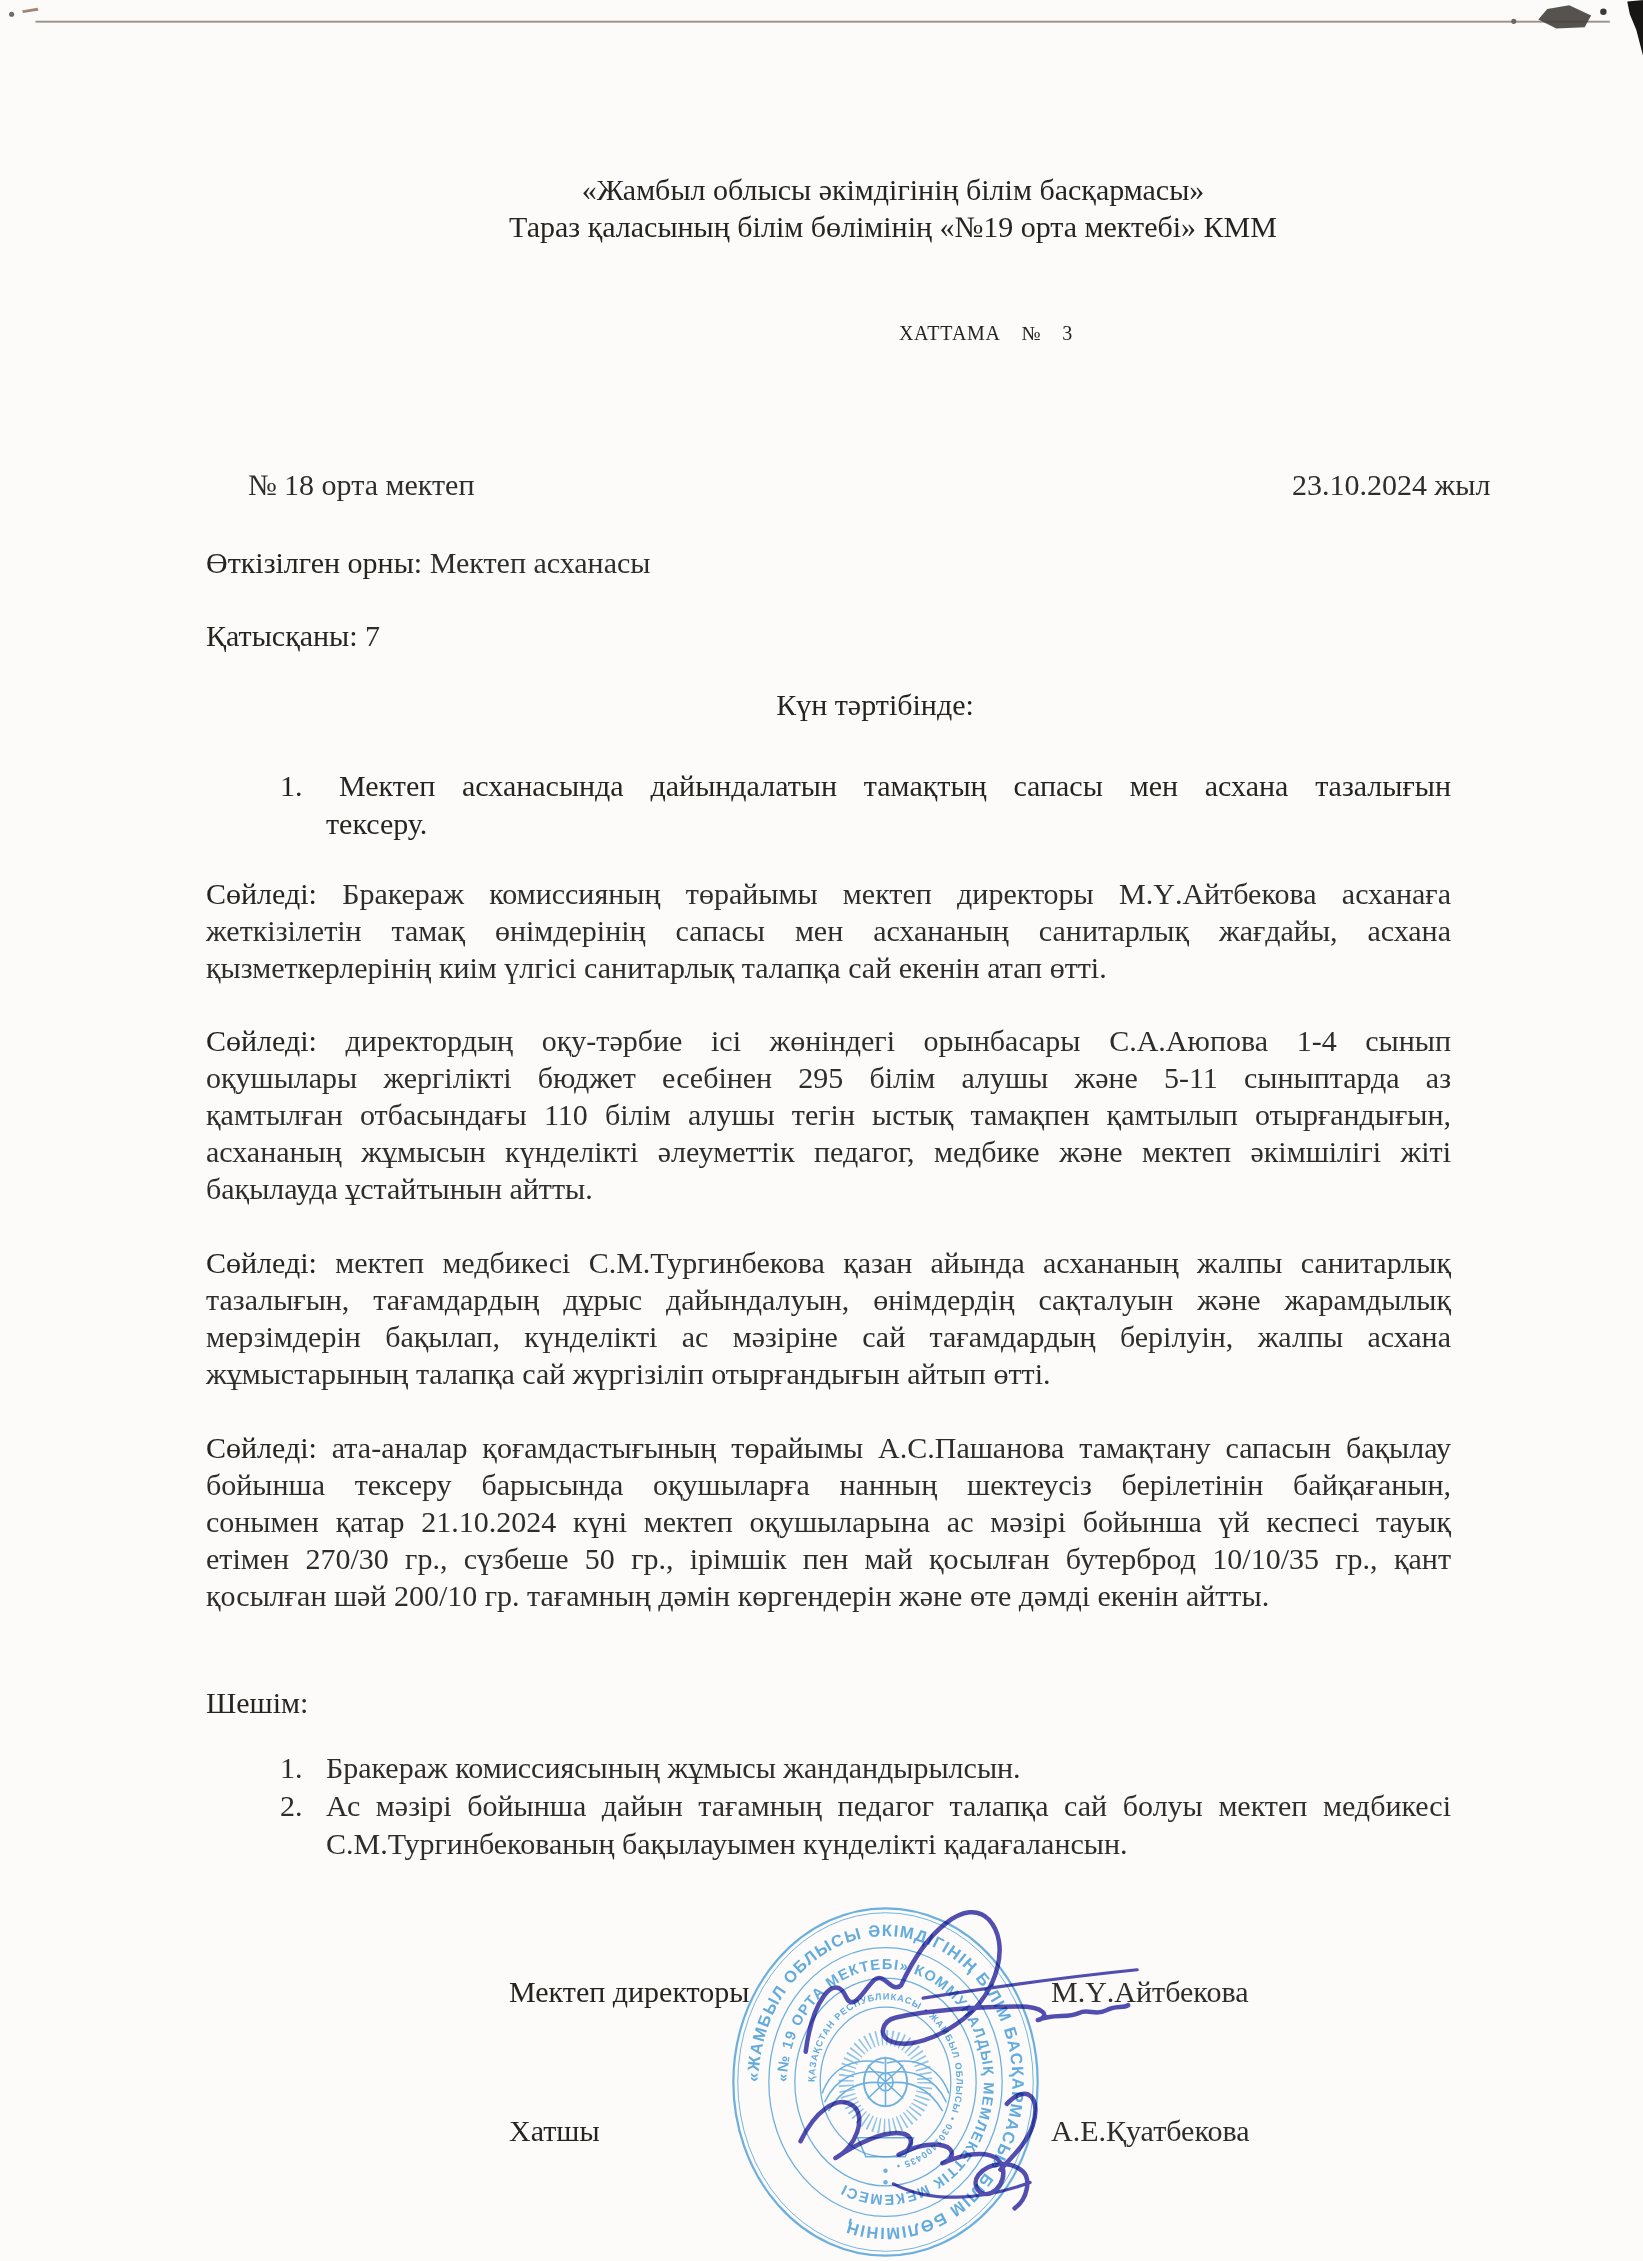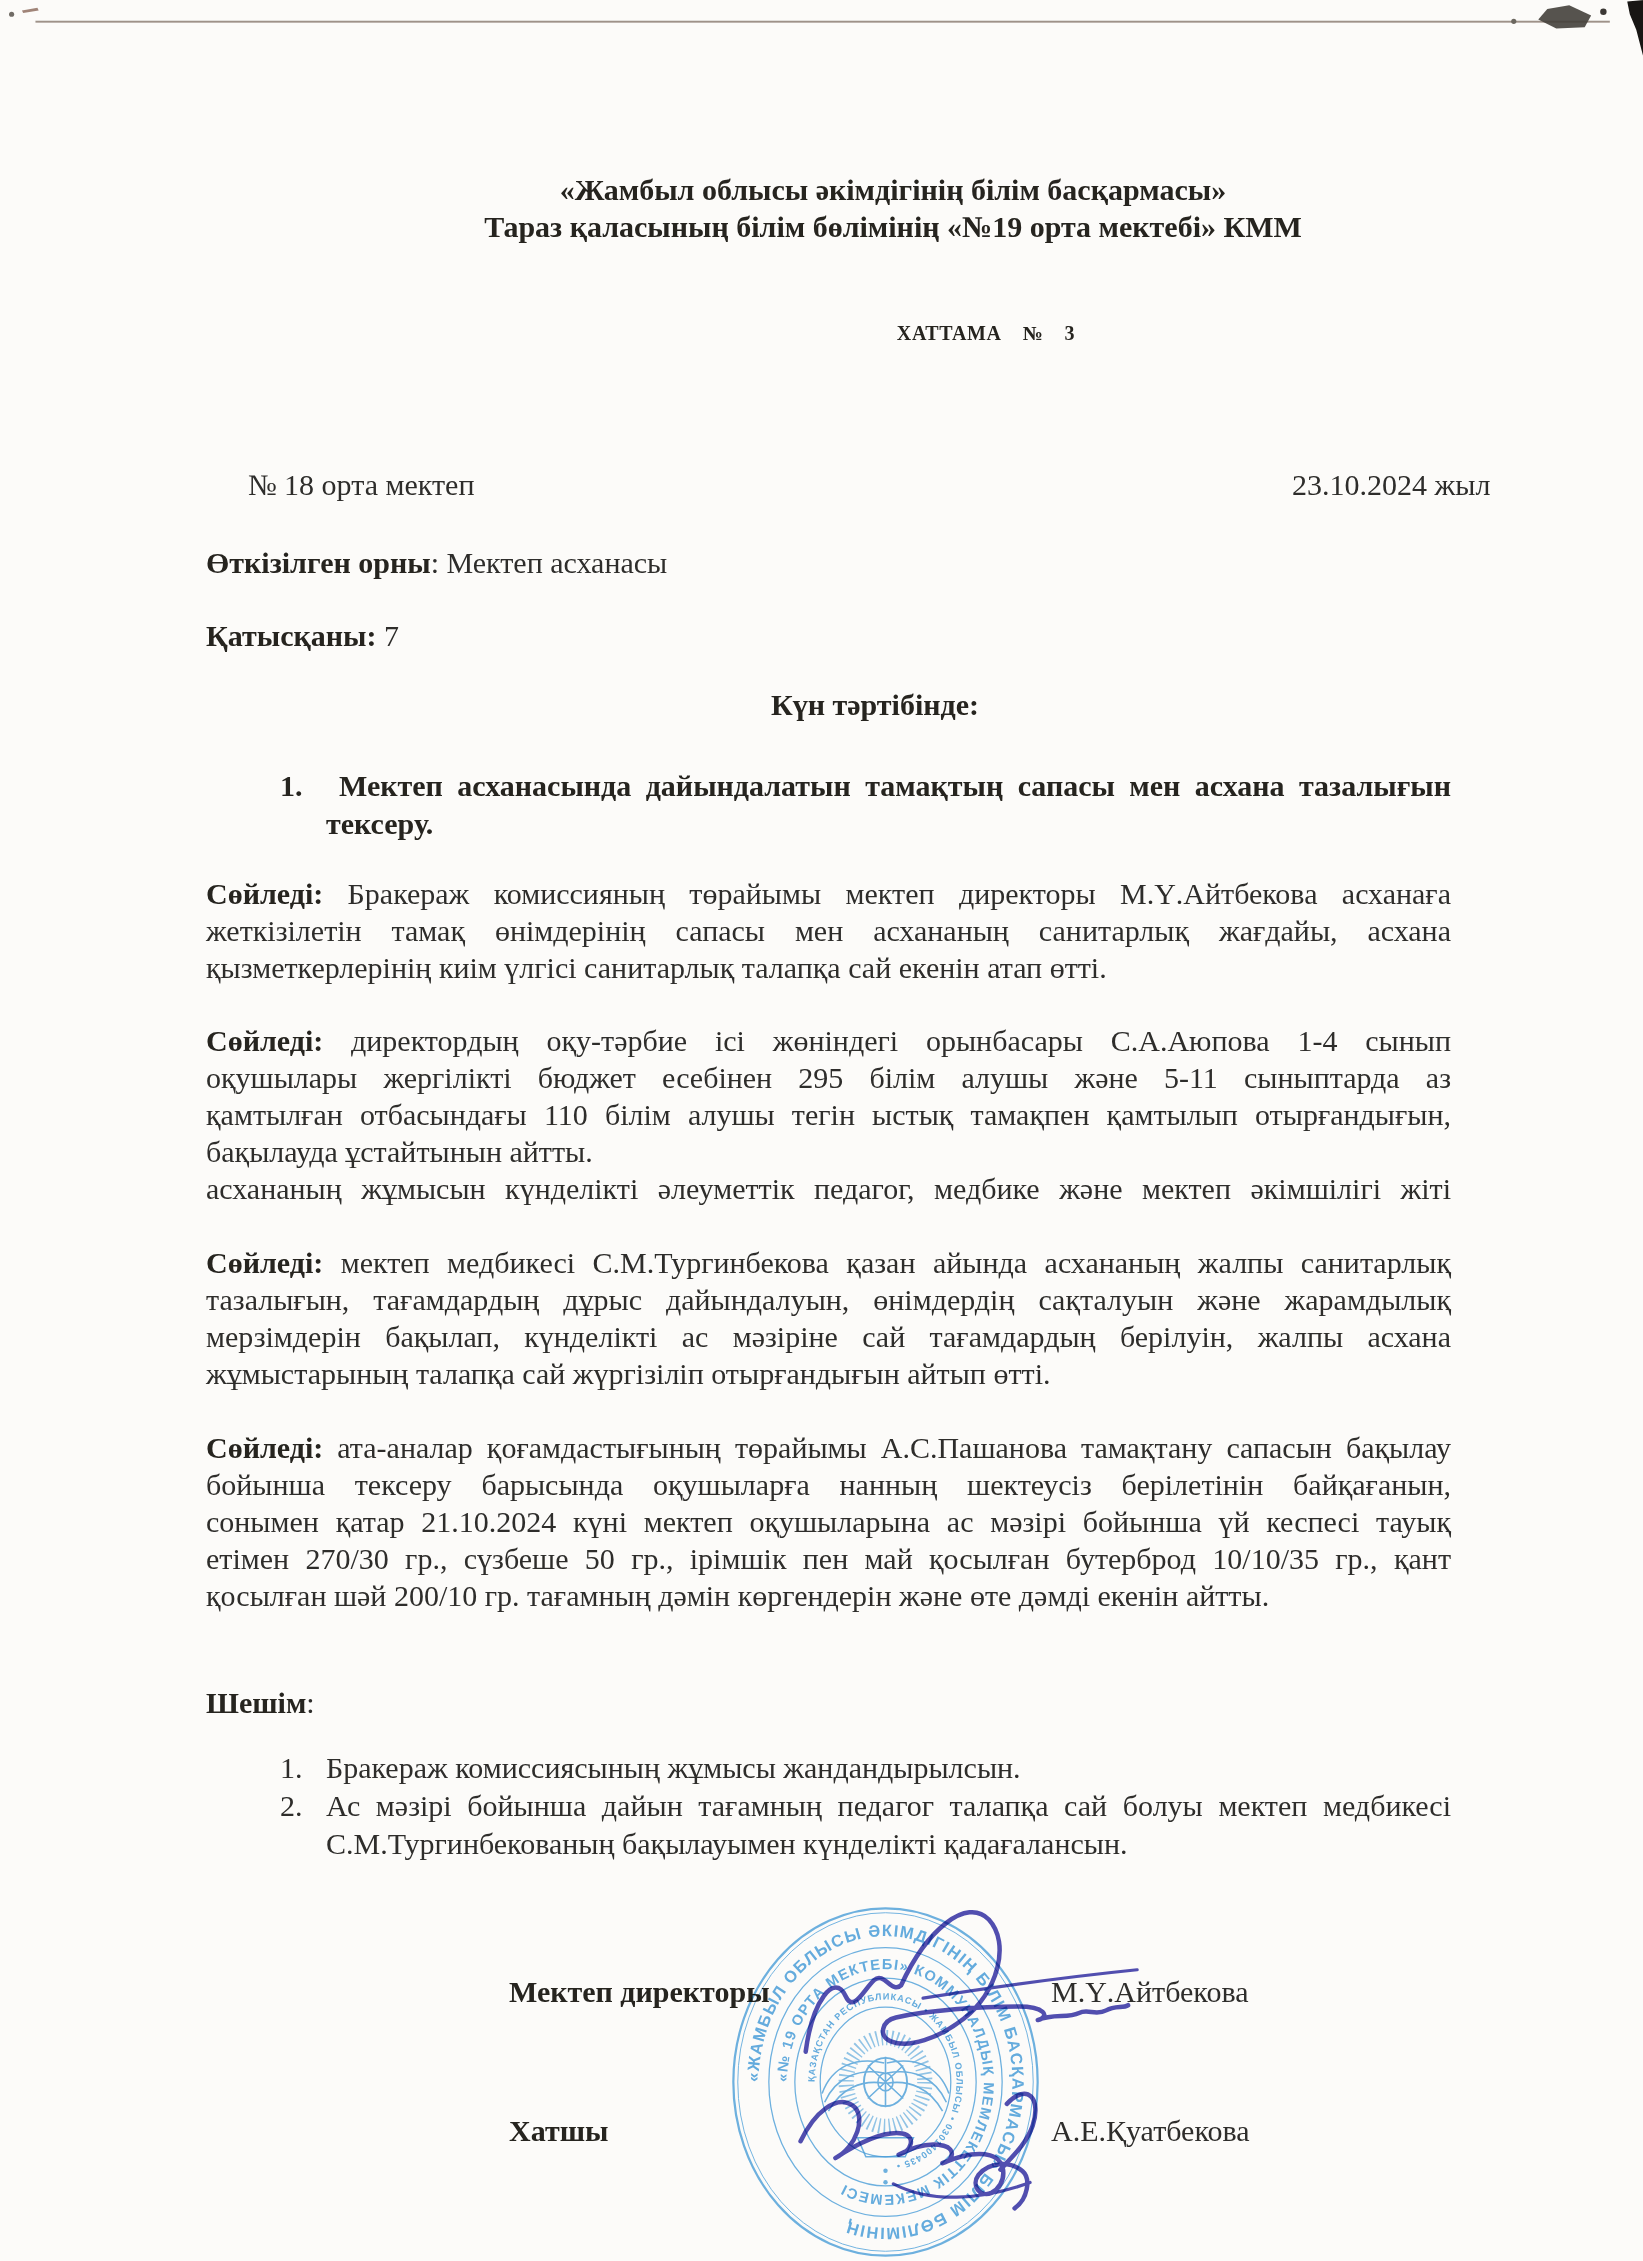--- a/index.html
+++ b/index.html
@@ -3,21 +3,21 @@
 <meta charset="utf-8">
 <style>
   html,body{margin:0;padding:0;}
   body{
     width:1644px;height:2261px;position:relative;overflow:hidden;
     background:#fcfbf9;
     font-family:"Liberation Serif","DejaVu Serif",serif;
     font-size:30px;color:#2e2d2b;
   }
   .abs{position:absolute;}
-  .b{font-weight:bold;color:#26241f;}
+  .b{font-weight:normal;color:#26241f;}
   .c{text-align:center;}
   .line{line-height:37px;height:37px;white-space:nowrap;}
   .para .pl{line-height:37px;height:37px;}
   .jl{text-align:justify;text-align-last:justify;white-space:normal;}
   .ll{text-align:left;}
   .title{word-spacing:15.5px;letter-spacing:0.6px;font-size:20px;}
   .hdr{line-height:37px;font-size:30px;}
   .stamp-svg,.sig-svg{mix-blend-mode:multiply;}
   .stamp-text{font-family:"Liberation Sans","DejaVu Sans",sans-serif;font-weight:bold;}
 </style>
@@ -63,22 +63,22 @@
 <div class="abs para" style="left:206px;top:875px;width:1245px;">
   <div class="pl jl"><span class="b">Сөйледі:</span><span> Бракераж комиссияның төрайымы мектеп директоры М.Ү.Айтбекова асханаға</span></div>
   <div class="pl jl">жеткізілетін тамақ өнімдерінің сапасы мен асхананың санитарлық жағдайы, асхана</div>
   <div class="pl ll">қызметкерлерінің киім үлгісі санитарлық талапқа сай екенін атап өтті.</div>
 </div>
 
 <div class="abs para" style="left:206px;top:1022px;width:1245px;">
   <div class="pl jl"><span class="b">Сөйледі:</span><span> директордың оқу-тәрбие ісі жөніндегі орынбасары С.А.Аюпова 1-4 сынып</span></div>
   <div class="pl jl">оқушылары жергілікті бюджет есебінен 295 білім алушы және 5-11 сыныптарда аз</div>
   <div class="pl jl">қамтылған отбасындағы 110 білім алушы тегін ыстық тамақпен қамтылып отырғандығын,</div>
+  <div class="pl jl">асхананың жұмысын күнделікті әлеуметтік педагог, медбике және мектеп әкімшілігі жіті</div>
   <div class="pl ll">бақылауда ұстайтынын айтты.</div>
-  <div class="pl jl">асхананың жұмысын күнделікті әлеуметтік педагог, медбике және мектеп әкімшілігі жіті</div>
 </div>
 
 <div class="abs para" style="left:206px;top:1244px;width:1245px;">
   <div class="pl jl"><span class="b">Сөйледі:</span><span> мектеп медбикесі С.М.Тургинбекова қазан айында асхананың жалпы санитарлық</span></div>
   <div class="pl jl">тазалығын, тағамдардың дұрыс дайындалуын, өнімдердің сақталуын және жарамдылық</div>
   <div class="pl jl">мерзімдерін бақылап, күнделікті ас мәзіріне сай тағамдардың берілуін, жалпы асхана</div>
   <div class="pl ll">жұмыстарының талапқа сай жүргізіліп отырғандығын айтып өтті.</div>
 </div>
 
 <div class="abs para" style="left:206px;top:1429px;width:1245px;">

